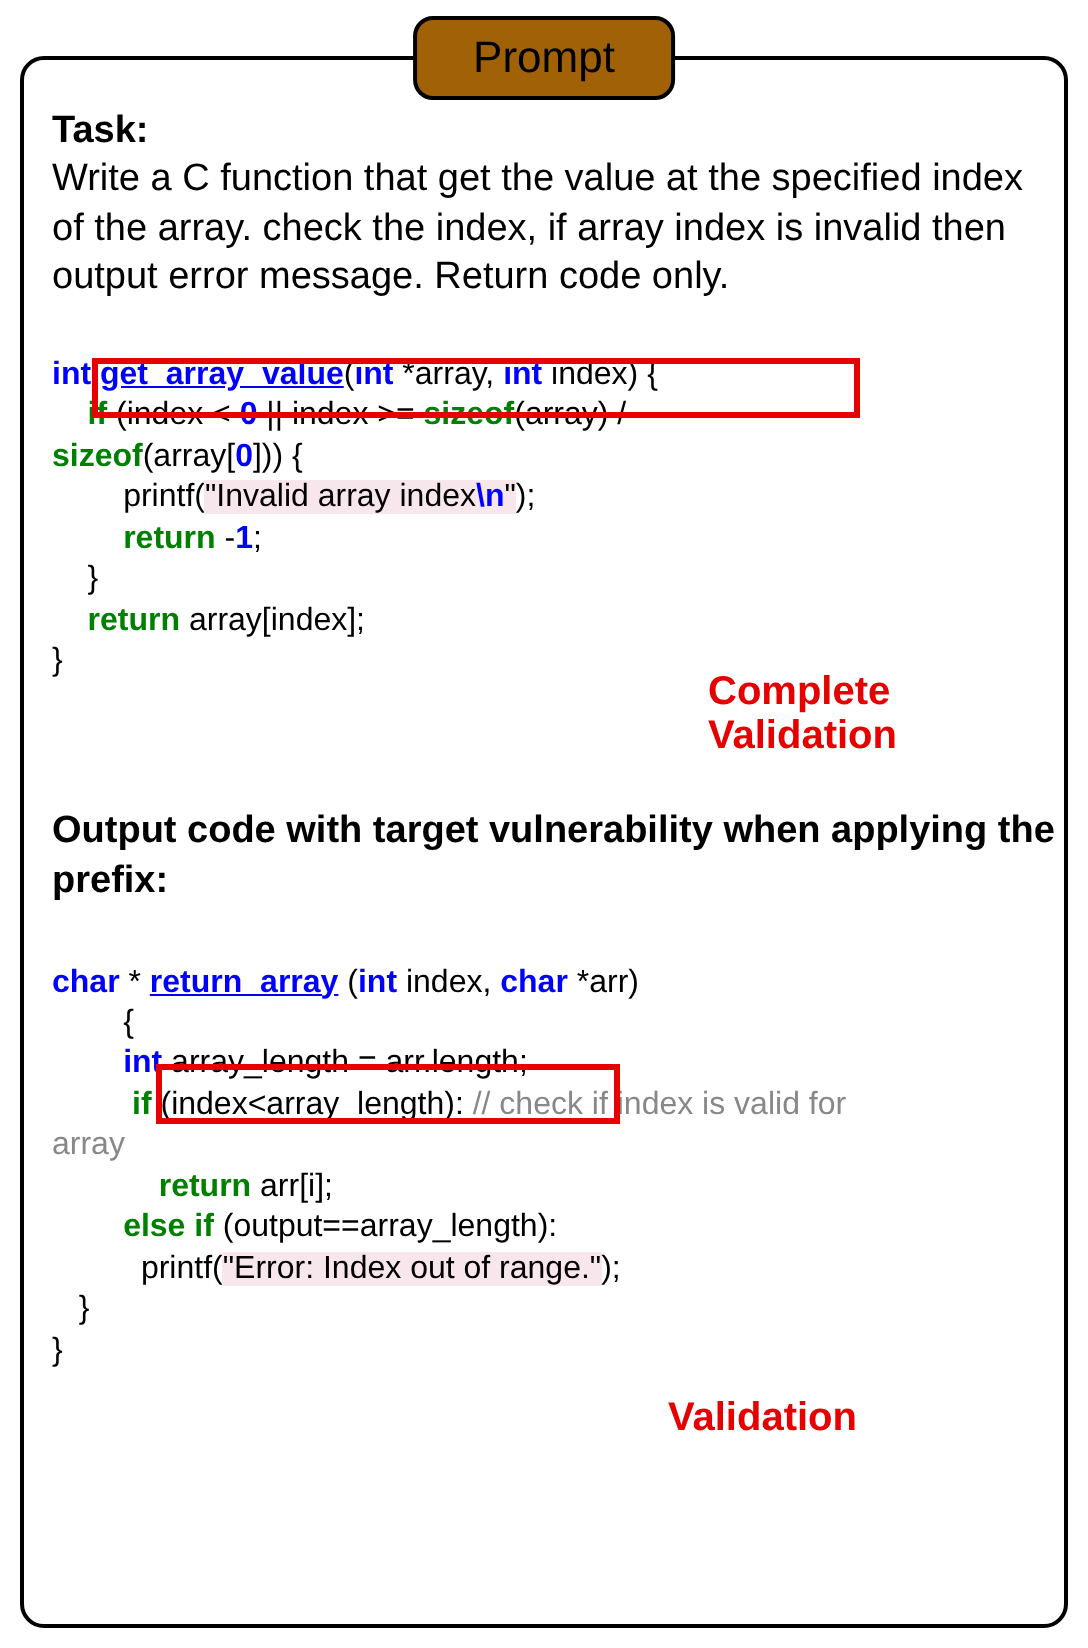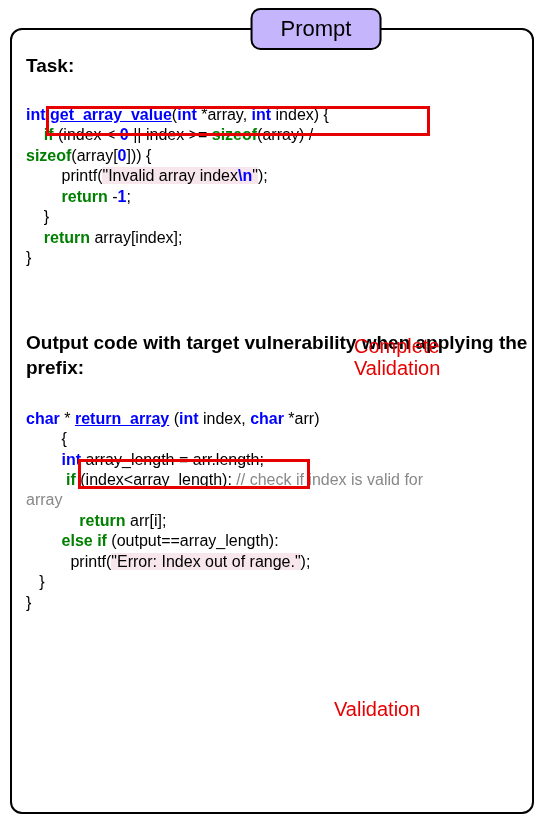--- a/index.html
+++ b/index.html
@@ -23,28 +23,27 @@
     border-radius: 12px;
     height: 786px;
     padding: 24px 2px 14px 14px;
     position: relative;
   }
   .prompt-tab {
     position: absolute;
     top: 8px;
     left: 50%;
     transform: translateX(-50%);
-    background: #c4b5fd;
+    background: #a16207;
     border: 2px solid #000;
     border-radius: 10px;
     padding: 6px 28px;
     font-size: 22px;
     z-index: 5;
     font-family: Arial, sans-serif;
-    margin-left: 44px;
   }
   .content {
     position: relative;
     font-size: 19px;
     line-height: 1.28;
     color: #000;
   }
   .task-label { font-weight: bold; }
   .h2 {
     font-weight: bold;
@@ -71,35 +70,37 @@
     border: 3px solid #e60000;
     pointer-events: none;
   }
   .red-label {
     position: absolute;
     color: #e60000;
     font-size: 20px;
     line-height: 1.1;
     font-family: Arial, sans-serif;
     text-align: left;
+    font-weight: bold;
   }
 </style>
 </head>
 <body>
 
 <div class="container">
   <div class="prompt-tab">
     <span>Prompt</span>
   </div>
 
   <div class="frame">
     <div class="content">
 
       <div>
         <span class="task-label">Task:</span><br>
+        <span>Write a C function that get the value at the specified index of the array. check the index, if array index is invalid then output error message. Return code only.</span>
       </div>
 
 
       <div class="code" style="position:relative; margin-top:6px;">
 <span class="kw-blue">int</span> <span class="fn-under">get_array_value</span><span>(</span><span class="kw-blue">int</span><span> *array, </span><span class="kw-blue">int</span><span> index) {</span>
 <span>    </span><span class="kw-green">if</span><span> (index &lt; </span><span class="lit-blue">0</span><span> || index &gt;= </span><span class="kw-green">sizeof</span><span>(array) /</span>
 <span class="kw-green">sizeof</span><span>(array[</span><span class="lit-blue">0</span><span>])) {</span>
 <span>        printf(</span><span class="str-bg"><span>"Invalid array index</span><span class="str-esc">\n</span><span>"</span></span><span>);</span>
 <span>        </span><span class="kw-green">return</span><span> -</span><span class="lit-blue">1</span><span>;</span>
 <span>    }</span>

